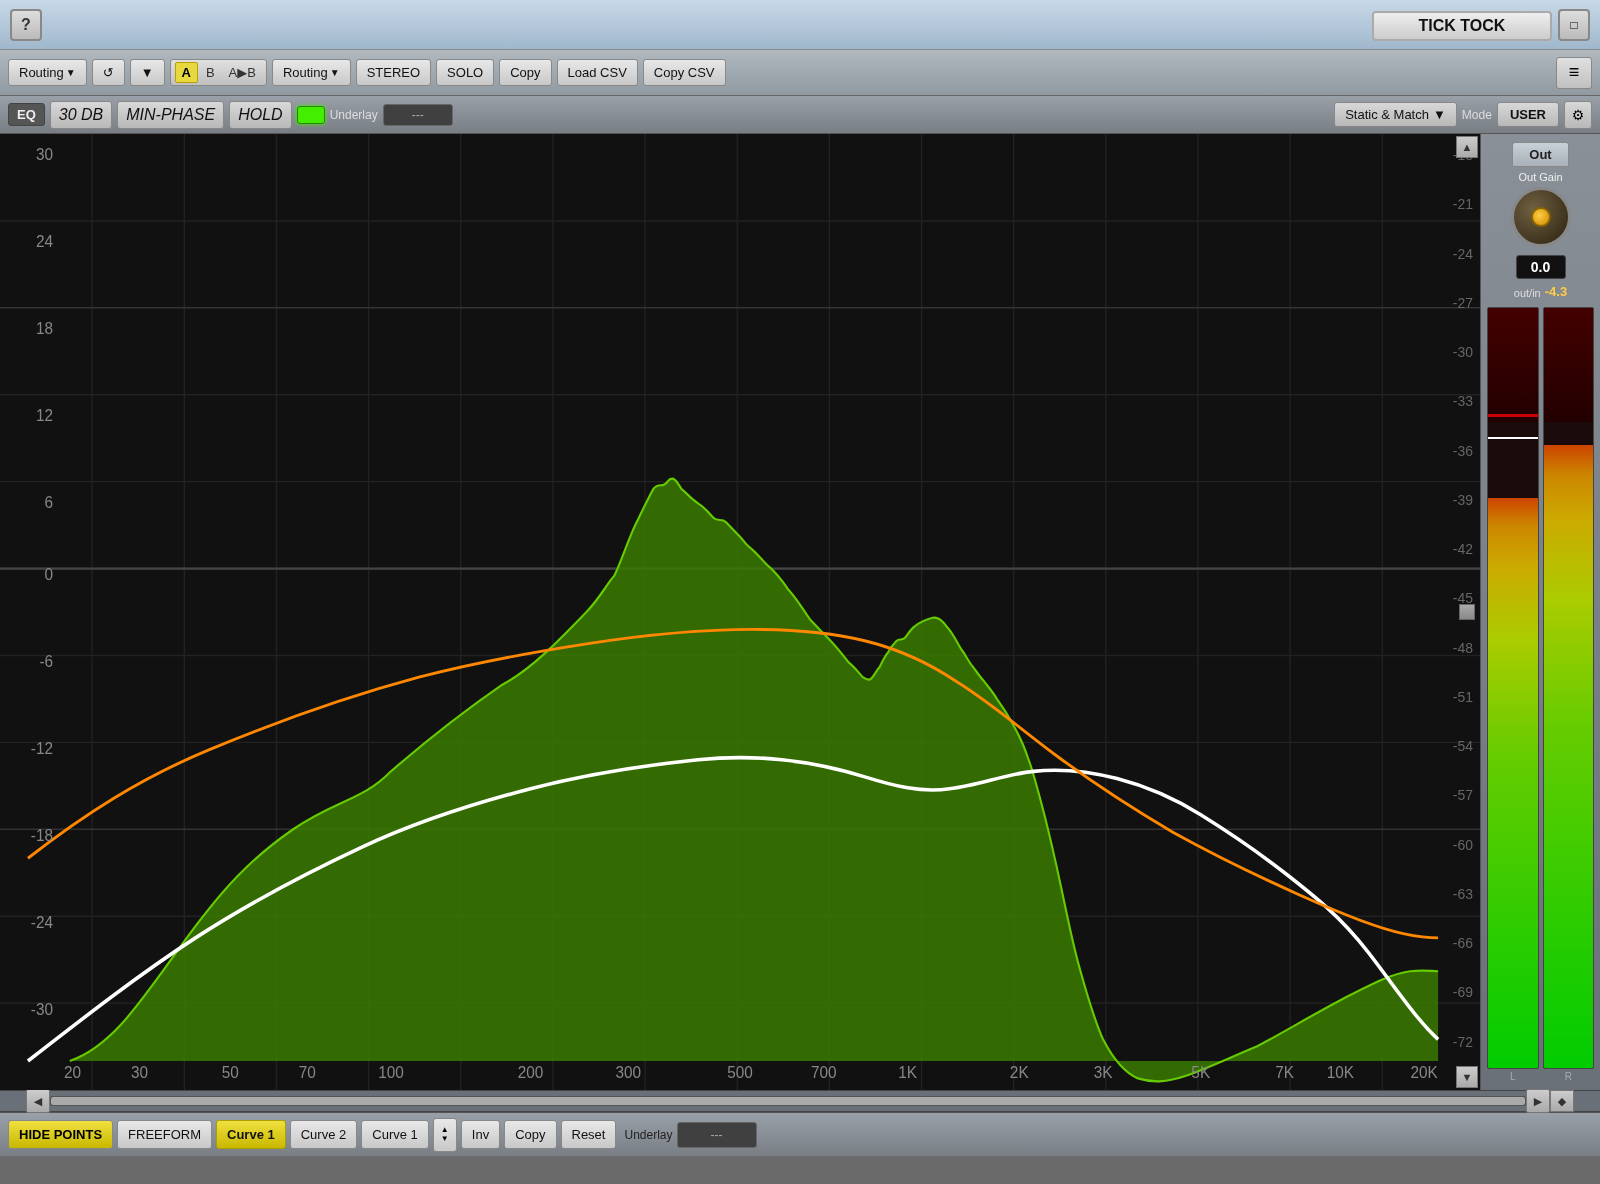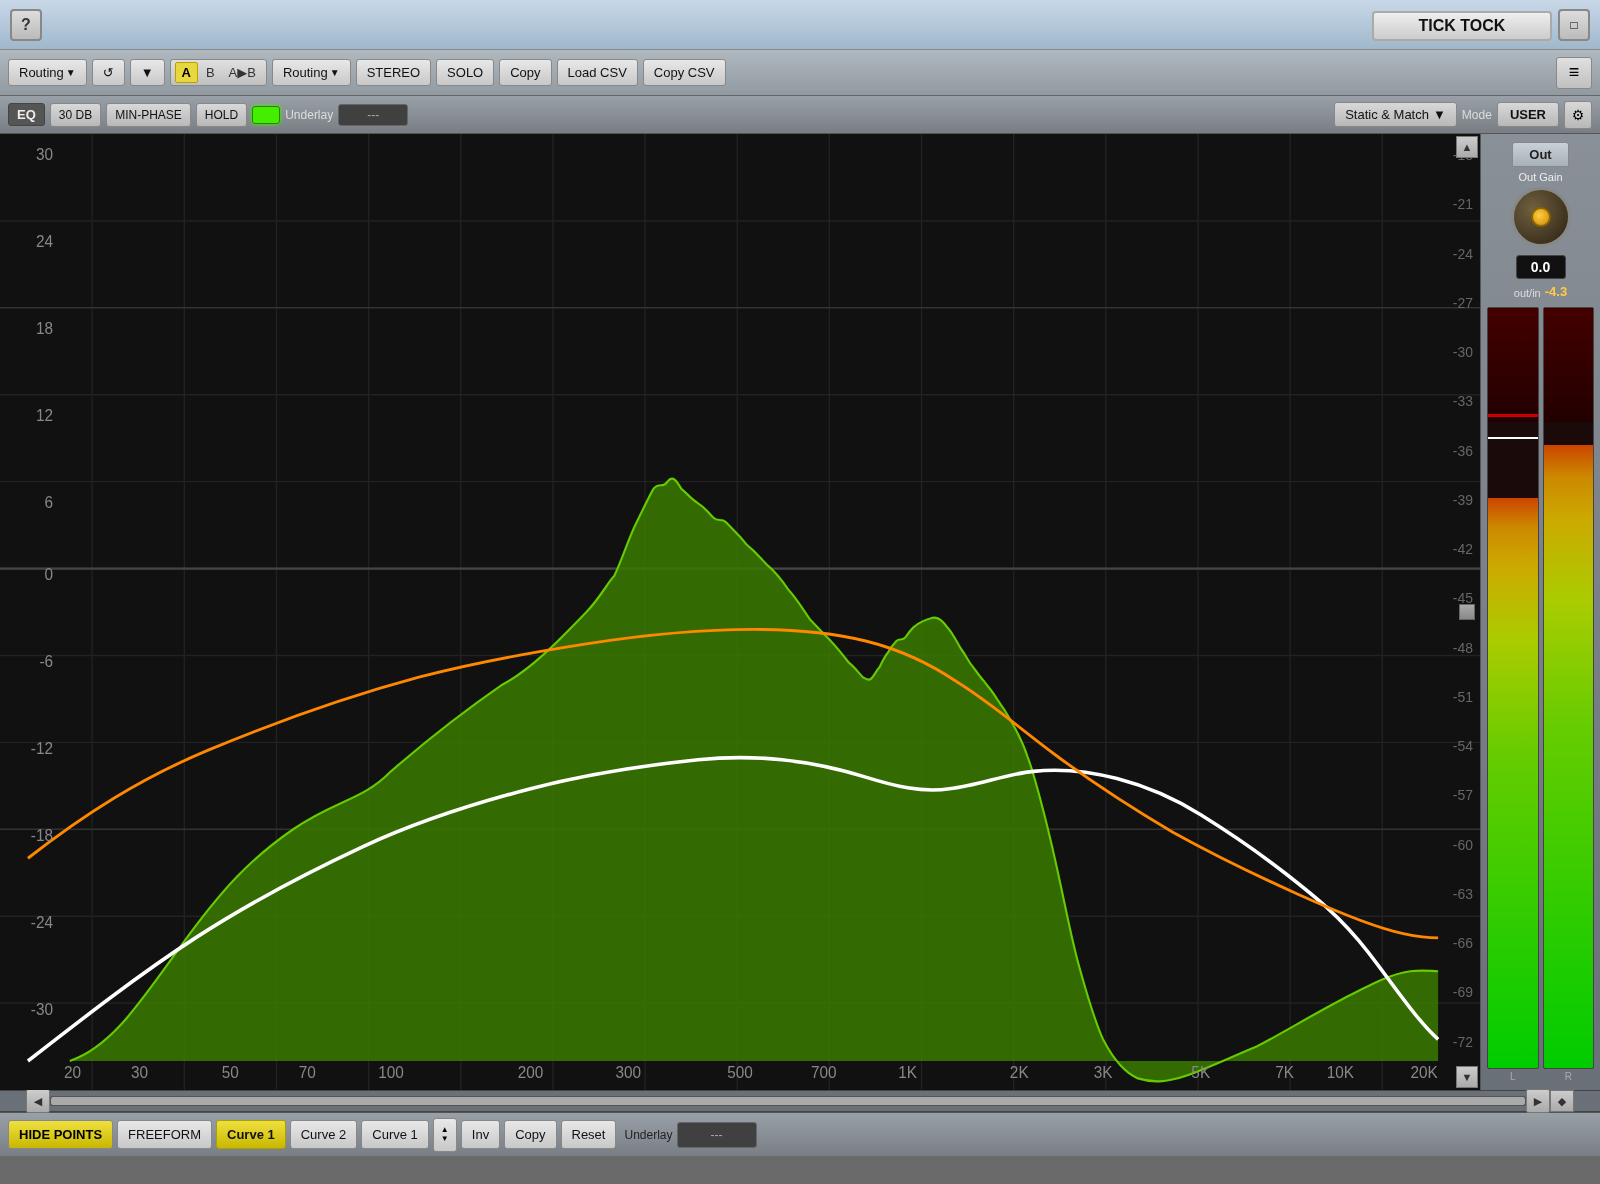--- a/index.html
+++ b/index.html
@@ -126,23 +126,24 @@
       padding: 3px 8px;
       background: #555;
       border: 1px solid #444;
       border-radius: 3px;
     }
     .eq-btn {
       background: linear-gradient(to bottom, #d8d8d8, #b8b8b8);
       border: 1px solid #888;
       border-radius: 3px;
       padding: 4px 8px;
-      font-size: 12px;
+      font-size: 16px;
       cursor: pointer;
       color: #111;
+      font-style: italic;
     }
     .green-light {
       width: 28px; height: 18px;
       background: #44ee00;
       border-radius: 3px;
       border: 1px solid #228800;
       box-shadow: 0 0 4px #44ee00;
     }
     .underlay-label {
       font-size: 12px; color: #ddd;

